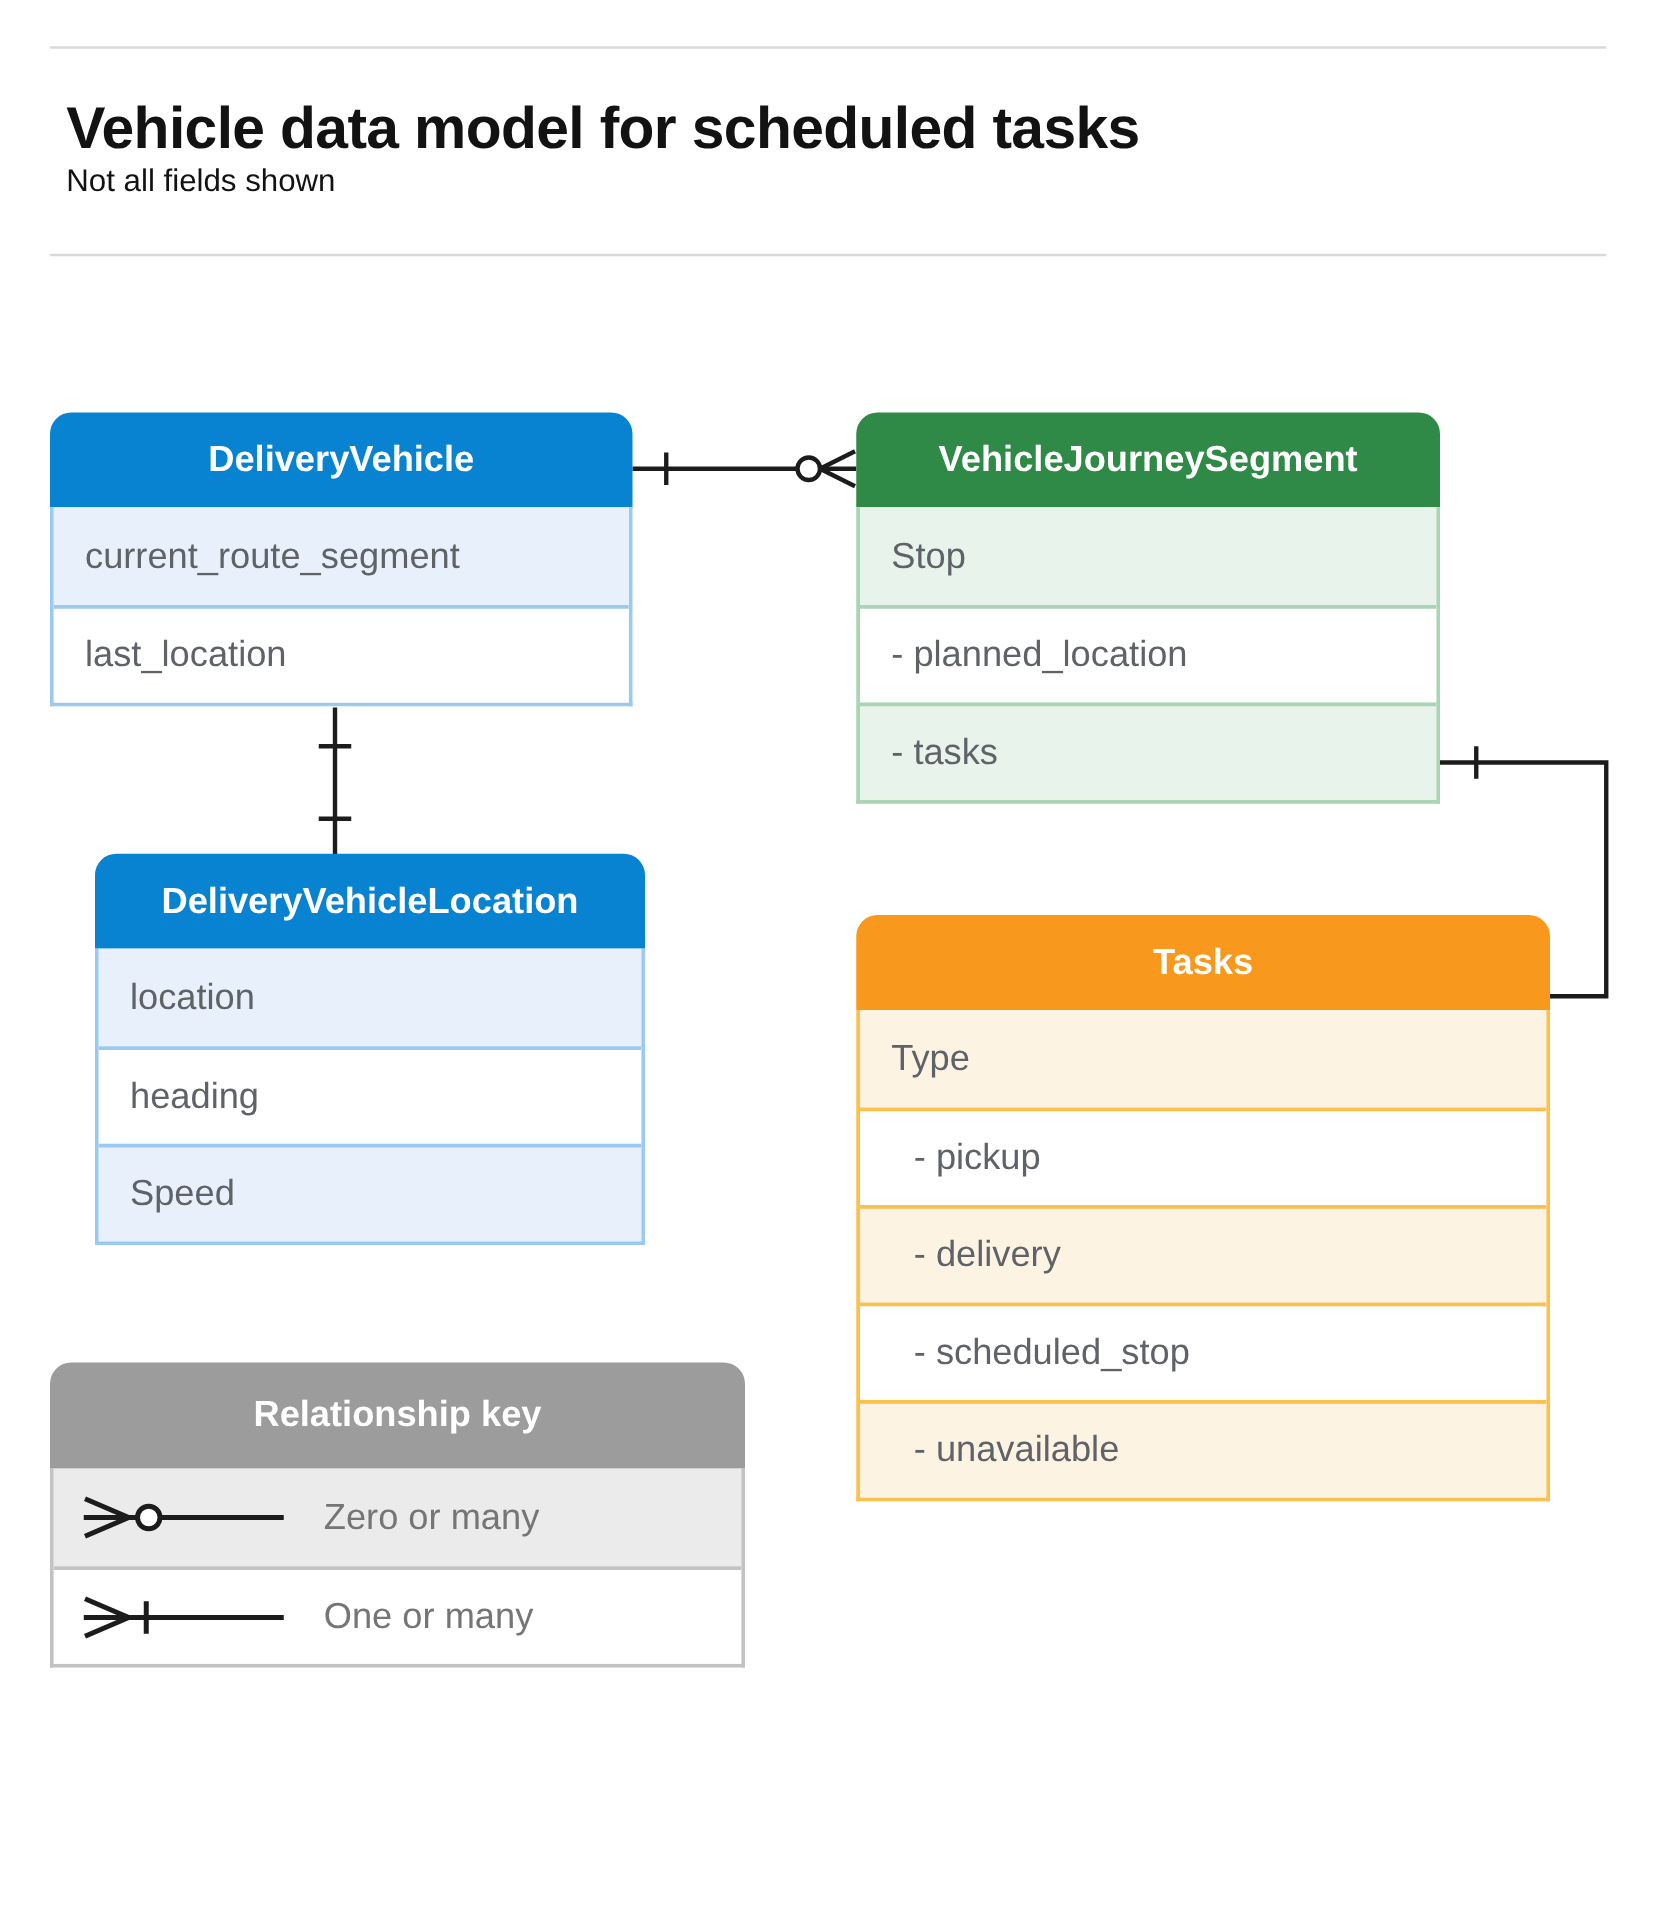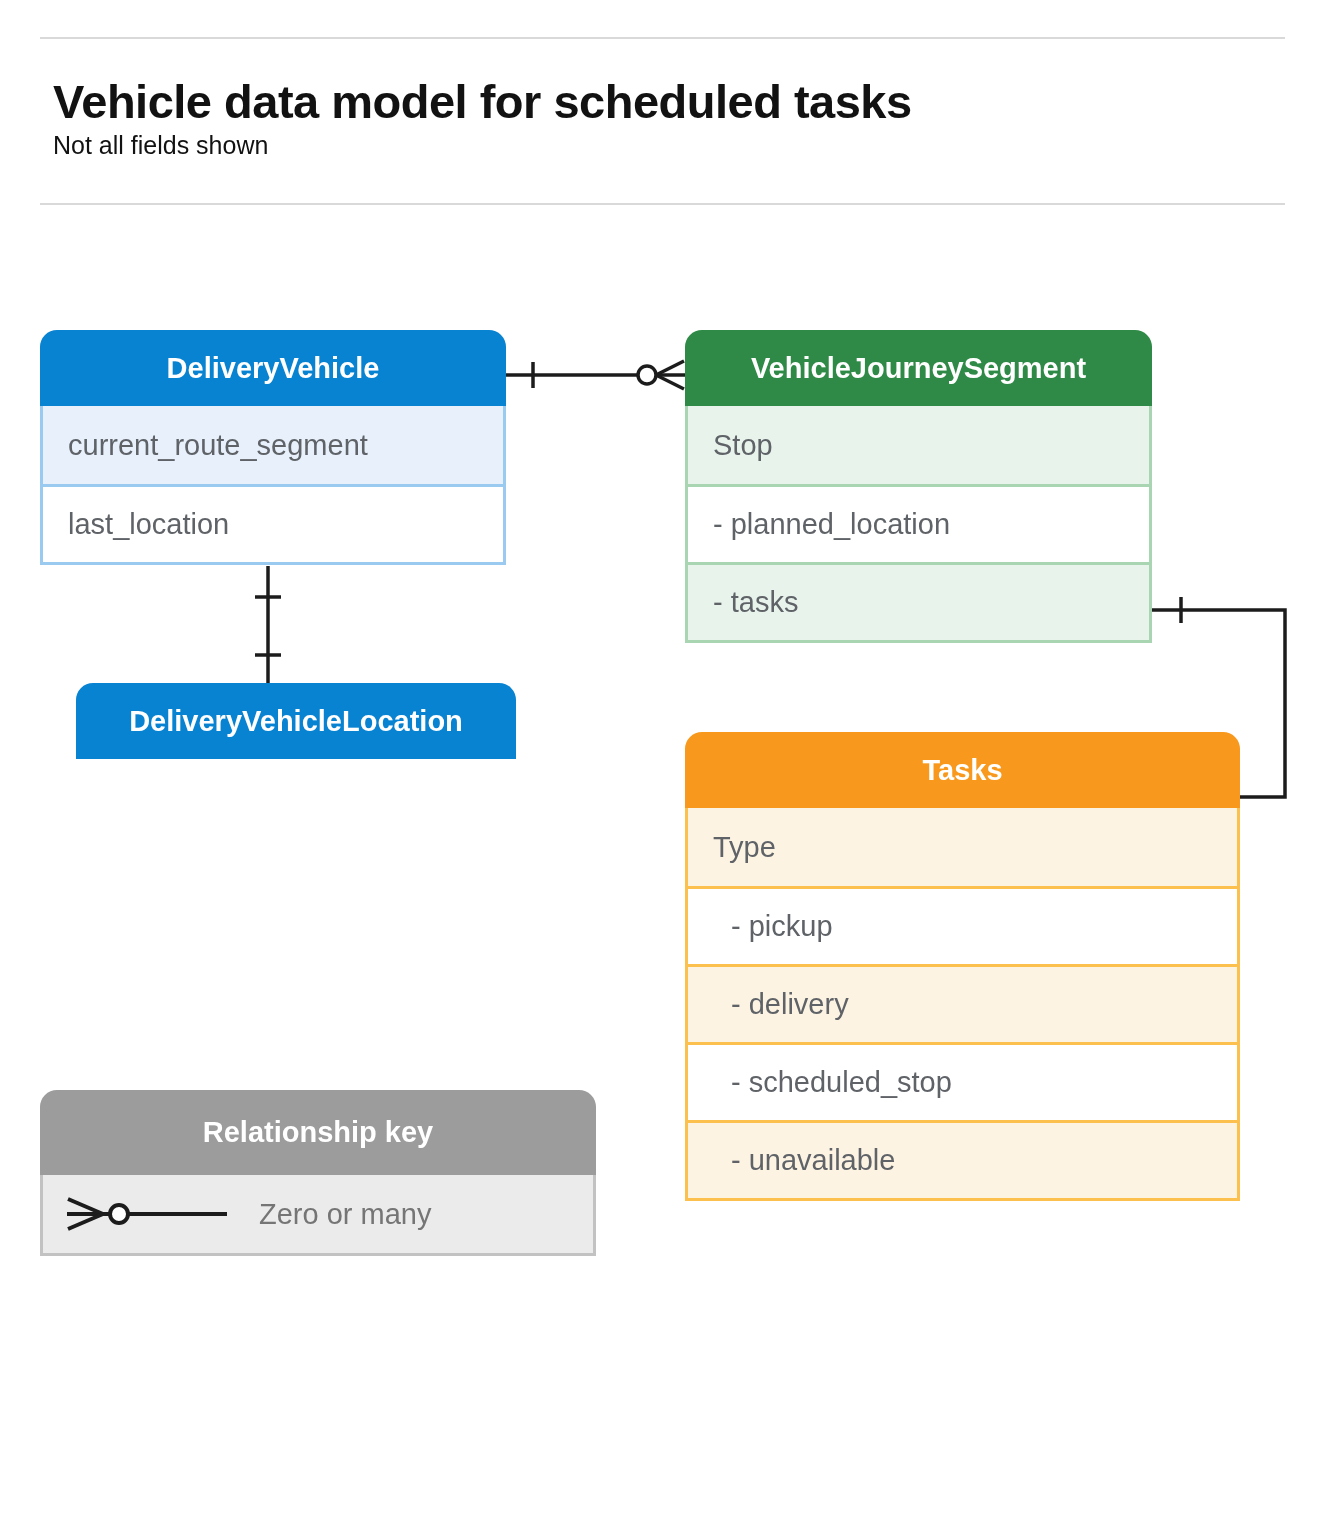--- a/index.html
+++ b/index.html
@@ -111,20 +111,25 @@
   <div class="hdr">VehicleJourneySegment</div>
   <div class="body">
     <div class="row">Stop</div>
     <div class="row">- planned_location</div>
     <div class="row">- tasks</div>
   </div>
 </div>
 
 <div class="entity theme-blue" id="entity-delivery-vehicle-location">
   <div class="hdr">DeliveryVehicleLocation</div>
+  <div class="body">
+    <div class="row">location</div>
+    <div class="row">heading</div>
+    <div class="row">Speed</div>
+  </div>
 </div>
 
 <div class="entity theme-orange" id="entity-tasks">
   <div class="hdr">Tasks</div>
   <div class="body">
     <div class="row">Type</div>
     <div class="row">- pickup</div>
     <div class="row">- delivery</div>
     <div class="row">- scheduled_stop</div>
     <div class="row">- unavailable</div>
@@ -136,14 +141,23 @@
   <div class="body">
     <div class="row">
       <svg class="key-symbol" viewBox="0 0 172 60">
         <line x1="6" y1="30" x2="166" y2="30"></line>
         <line x1="42" y1="30" x2="7" y2="15"></line>
         <line x1="42" y1="30" x2="7" y2="45"></line>
         <circle cx="58" cy="30" r="9"></circle>
       </svg>
       <span class="key-label">Zero or many</span>
     </div>
+    <div class="row">
+      <svg class="key-symbol" viewBox="0 0 172 60">
+        <line x1="6" y1="30" x2="166" y2="30"></line>
+        <line x1="42" y1="30" x2="7" y2="15"></line>
+        <line x1="42" y1="30" x2="7" y2="45"></line>
+        <line x1="56" y1="17" x2="56" y2="43"></line>
+      </svg>
+      <span class="key-label">One or many</span>
+    </div>
   </div>
 </div>
 
 </body></html>

